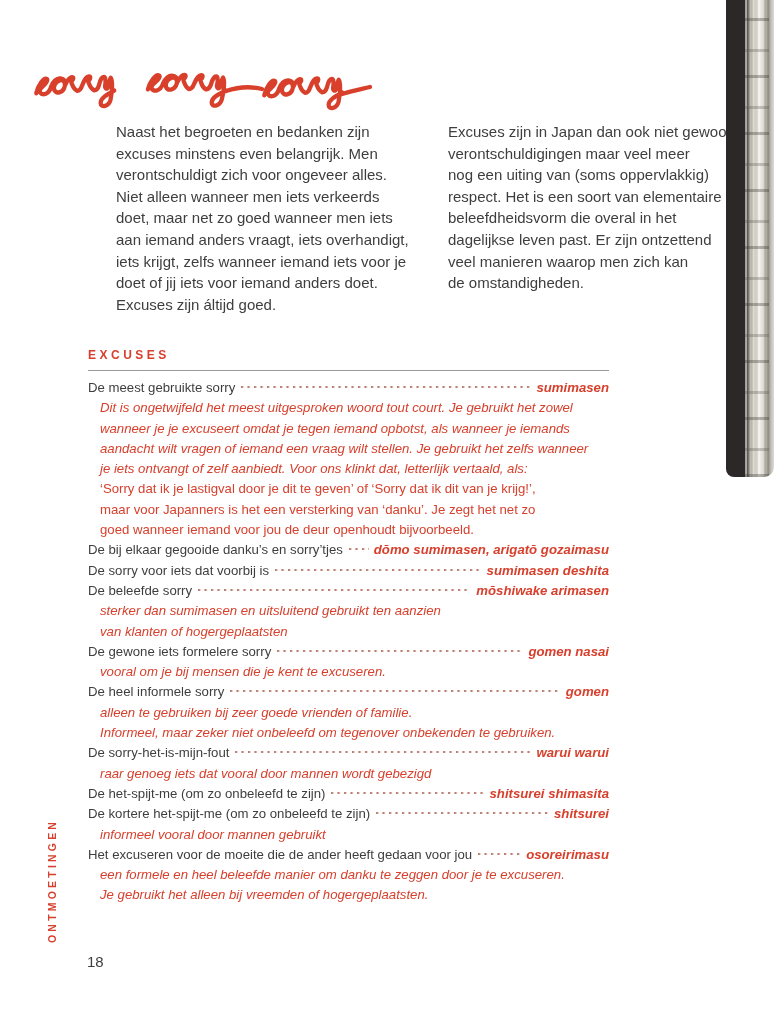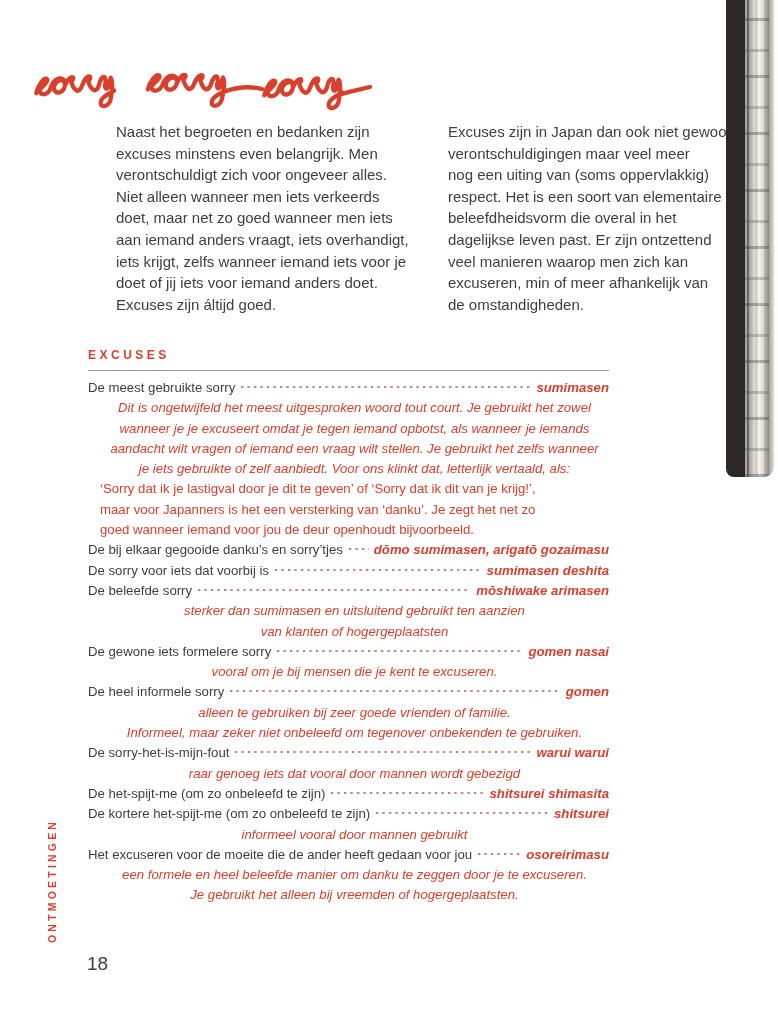--- a/index.html
+++ b/index.html
@@ -26,31 +26,31 @@
   .section-rule { border-top:1px solid #9a9a9a; margin:8px 0 7px 0; }
   .entry-row { display:flex; align-items:baseline; font-size:13.2px; line-height:20.3px; }
   .entry-label { white-space:nowrap; flex:0 0 auto; color:var(--ink); }
   .entry-leader {
     flex:1 1 auto; min-width:10px; height:12px; margin:0 5px; transform:translateY(1px);
     background-image:radial-gradient(circle at 2px 50%, var(--dot) 1.15px, rgba(0,0,0,0) 1.5px);
     background-size:6.5px 12px; background-repeat:repeat-x; background-position:left bottom;
   }
   .entry-term { white-space:nowrap; flex:0 0 auto; color:var(--red); font-weight:bold; font-style:italic; }
   .entry-note { margin-left:12px; color:var(--red); font-size:13.2px; line-height:20.3px; white-space:nowrap; }
-  .note-italic { font-style:italic;text-align:center; }
+  .note-italic { font-style:italic; }
   .note-roman  { font-style:normal; }
 
   
   .sidebar-label {
     position:absolute; left:46px; top:943px;
     transform:rotate(-90deg); transform-origin:0 0;
     color:var(--red); font-size:10.5px; font-weight:bold; letter-spacing:3.2px; white-space:nowrap;
   }
 
-  .page-number { position:absolute; left:87px; top:953px; font-size:19px; color:var(--ink); }
+  .page-number { position:absolute; left:87px; top:953px; font-size:15px; color:var(--ink); }
 
   
   .photo-strip {
     position:absolute; left:726px; top:0; width:48px; height:477px;
     border-radius:0 0 10px 8px; overflow:hidden;
     background:linear-gradient(90deg,
       #2b2827 0%, #2b2827 40%, #6b6661 46%, #b4b0a8 50%,
       #e2dfd8 55%, #cfccc4 62%, #eceae4 72%, #d6d3cb 80%,
       #8f8b84 88%, #c4c1ba 94%, #dedbd4 100%);
   }
@@ -94,37 +94,36 @@
       <div class="intro-line">Excuses zijn áltijd goed.</div>
     </div>
   <div class="intro-col intro-right">
       <div class="intro-line">Excuses zijn in Japan dan ook niet gewoon</div>
       <div class="intro-line">verontschuldigingen maar veel meer</div>
       <div class="intro-line">nog een uiting van (soms oppervlakkig)</div>
       <div class="intro-line">respect. Het is een soort van elementaire</div>
       <div class="intro-line">beleefdheidsvorm die overal in het</div>
       <div class="intro-line">dagelijkse leven past. Er zijn ontzettend</div>
       <div class="intro-line">veel manieren waarop men zich kan</div>
-      <div class="intro-line">excuseren, min of meer afhankelijk van</div>
       <div class="intro-line">de omstandigheden.</div>
     </div>
 
   <div class="section">
     <div class="section-heading">EXCUSES</div>
     <div class="section-rule"></div>
     <div class="excuses-list">
         <div class="entry-row">
           <span class="entry-label">De meest gebruikte sorry</span>
           <span class="entry-leader"></span>
           <span class="entry-term">sumimasen</span>
         </div>
         <div class="entry-note note-italic">Dit is ongetwijfeld het meest uitgesproken woord tout court. Je gebruikt het zowel</div>
         <div class="entry-note note-italic">wanneer je je excuseert omdat je tegen iemand opbotst, als wanneer je iemands</div>
         <div class="entry-note note-italic">aandacht wilt vragen of iemand een vraag wilt stellen. Je gebruikt het zelfs wanneer</div>
-        <div class="entry-note note-italic">je iets gebruikte of zelf aanbiedt. Voor ons klinkt dat, letterlijk vertaald, als:</div>
+        <div class="entry-note note-italic">je iets ontvangt of zelf aanbiedt. Voor ons klinkt dat, letterlijk vertaald, als:</div>
         <div class="entry-note note-roman">‘Sorry dat ik je lastigval door je dit te geven’ of ‘Sorry dat ik dit van je krijg!’,</div>
         <div class="entry-note note-roman">maar voor Japanners is het een versterking van ‘danku’. Je zegt het net zo</div>
         <div class="entry-note note-roman">goed wanneer iemand voor jou de deur openhoudt bijvoorbeeld.</div>
         <div class="entry-row">
           <span class="entry-label">De bij elkaar gegooide danku’s en sorry’tjes</span>
           <span class="entry-leader"></span>
           <span class="entry-term">dōmo sumimasen, arigatō gozaimasu</span>
         </div>
         <div class="entry-row">
           <span class="entry-label">De sorry voor iets dat voorbij is</span>

